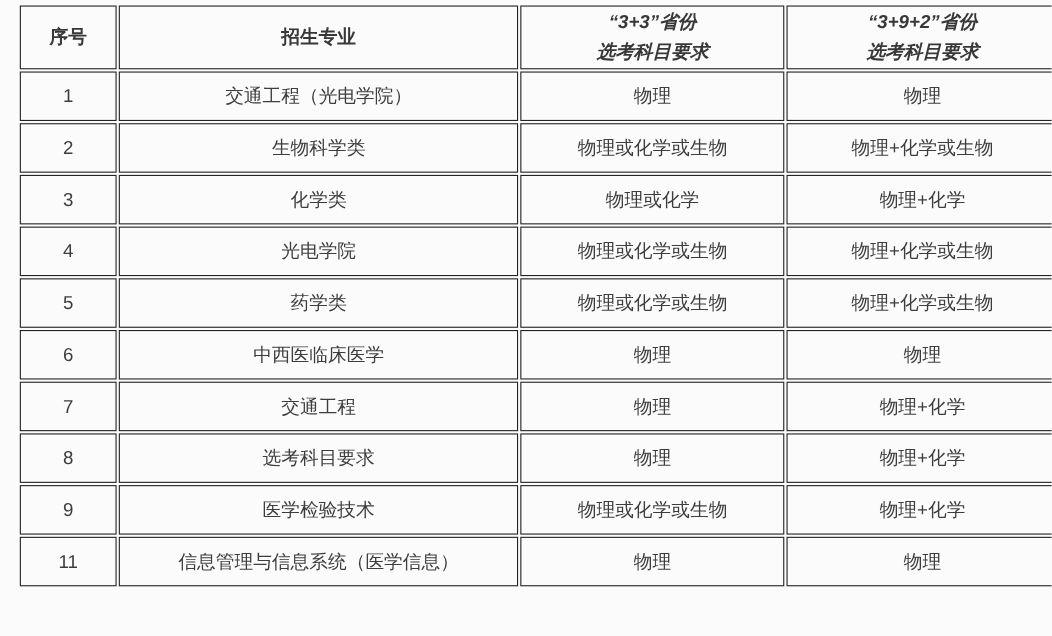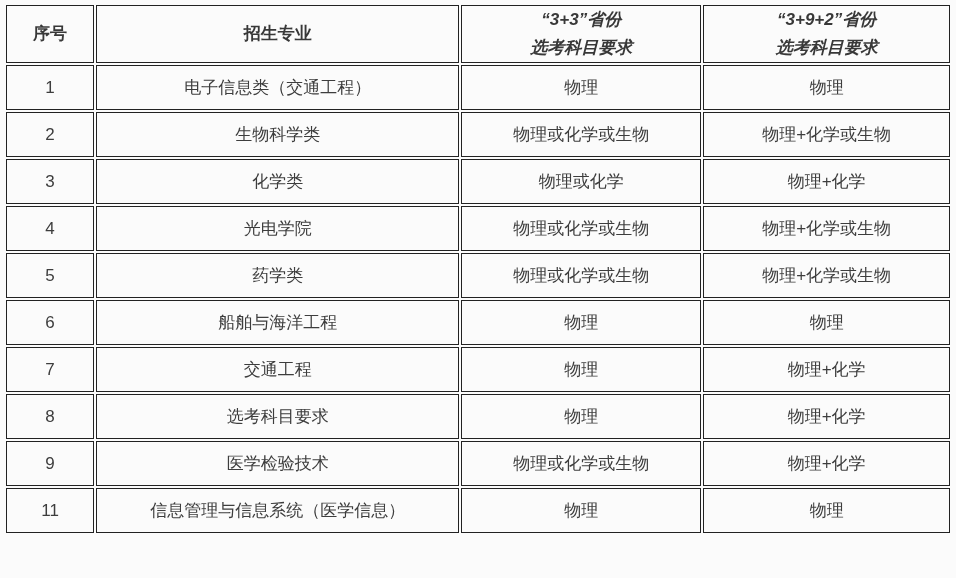--- a/index.html
+++ b/index.html
@@ -5,21 +5,21 @@
   html, body {
     margin: 0;
     padding: 0;
     background: #fbfbfb;
     font-family: "Liberation Sans", sans-serif;
   }
   .page {
     width: 956px;
     height: 578px;
     box-sizing: border-box;
-    padding: 3px 4px;
+    padding: 3px 16px;
     overflow: hidden;
   }
   table.subjects {
     border-collapse: separate;
     border-spacing: 2px;
     table-layout: fixed;
     width: 948px;
   }
   table.subjects th,
   table.subjects td {
@@ -72,21 +72,21 @@
         </th>
         <th data-name="header-3plus1plus2-requirement">
           <span class="hdr-line" data-name="header-3plus1plus2-line1">“3+9+2”省份</span>
           <span class="hdr-line" data-name="header-3plus1plus2-line2">选考科目要求</span>
         </th>
       </tr>
     </thead>
     <tbody data-name="table-body">
         <tr data-name="table-row">
           <td data-name="cell-no">1</td>
-          <td data-name="cell-major">电子信息类（交通工程）</td>
+          <td data-name="cell-major">交通工程（光电学院）</td>
           <td data-name="cell-req-3-3">物理</td>
           <td data-name="cell-req-3-1-2">物理</td>
         </tr>
         <tr data-name="table-row">
           <td data-name="cell-no">2</td>
           <td data-name="cell-major">生物科学类</td>
           <td data-name="cell-req-3-3">物理或化学或生物</td>
           <td data-name="cell-req-3-1-2">物理+化学或生物</td>
         </tr>
         <tr data-name="table-row">
@@ -102,21 +102,21 @@
           <td data-name="cell-req-3-1-2">物理+化学或生物</td>
         </tr>
         <tr data-name="table-row">
           <td data-name="cell-no">5</td>
           <td data-name="cell-major">药学类</td>
           <td data-name="cell-req-3-3">物理或化学或生物</td>
           <td data-name="cell-req-3-1-2">物理+化学或生物</td>
         </tr>
         <tr data-name="table-row">
           <td data-name="cell-no">6</td>
-          <td data-name="cell-major">船舶与海洋工程</td>
+          <td data-name="cell-major">中西医临床医学</td>
           <td data-name="cell-req-3-3">物理</td>
           <td data-name="cell-req-3-1-2">物理</td>
         </tr>
         <tr data-name="table-row">
           <td data-name="cell-no">7</td>
           <td data-name="cell-major">交通工程</td>
           <td data-name="cell-req-3-3">物理</td>
           <td data-name="cell-req-3-1-2">物理+化学</td>
         </tr>
         <tr data-name="table-row">

